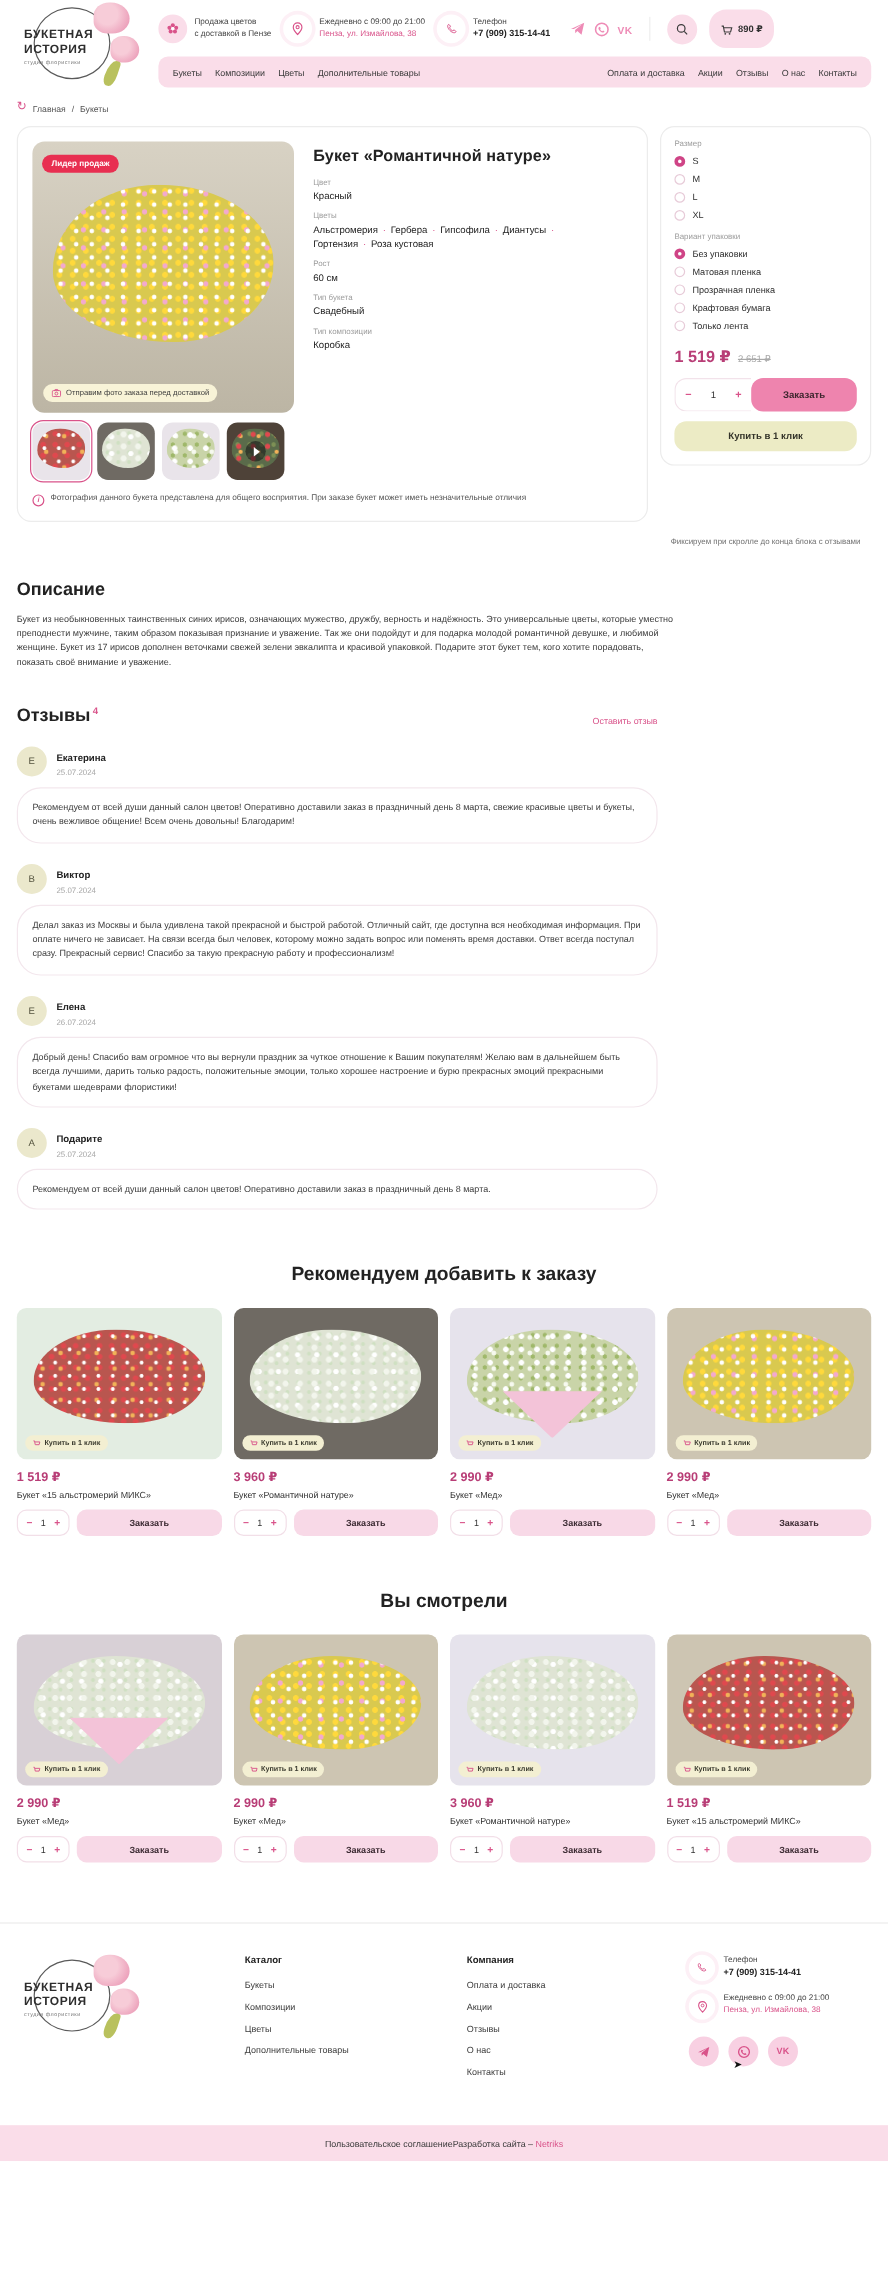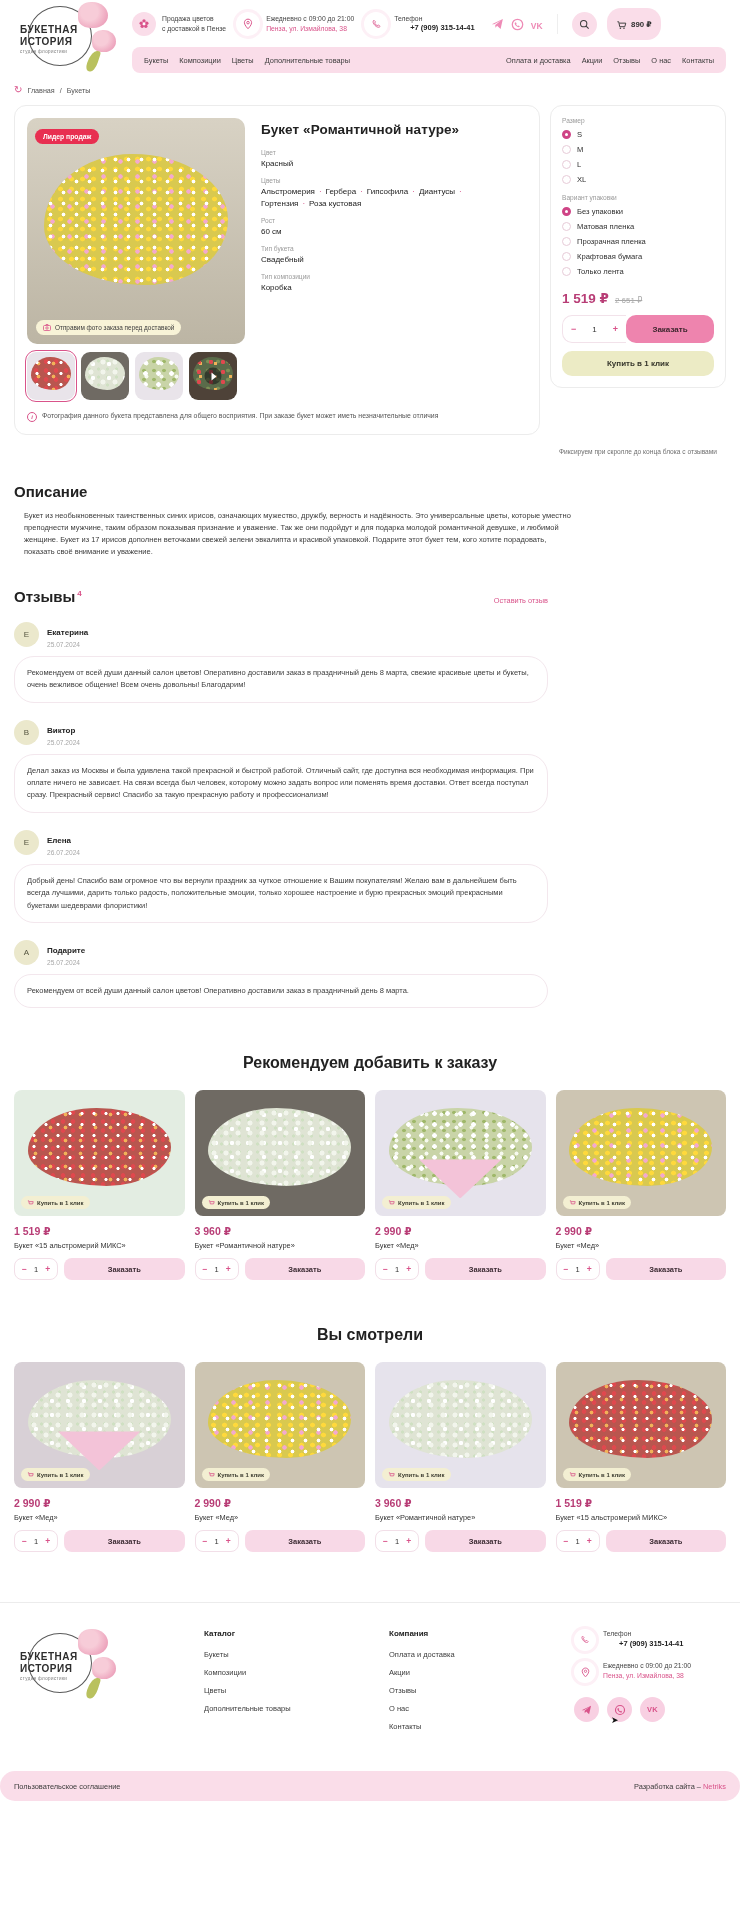--- a/index.html
+++ b/index.html
@@ -17,21 +17,21 @@
   .logo-leaf { position:absolute; right:28px; top:48px; width:10px; height:22px; background:#b9c15e; border-radius:80% 20% 60% 40%; transform:rotate(18deg); }
   .logo-text { position:absolute; left:6px; top:22px; }
   .logo-text b { display:block; font-size:10px; letter-spacing:.5px; color:#2d2d2d; line-height:1.15; }
   .logo-sub { font-size:4.5px; letter-spacing:.4px; color:#777; margin-top:2px; display:block; }
   .header-top { display:flex; align-items:center; gap:10px; margin-left:118px; }
   .hinfo { display:flex; align-items:center; gap:6px; }
   .hicon { width:24px; height:24px; border-radius:50%; display:flex; align-items:center; justify-content:center; flex:0 0 24px; }
   .hicon.solid { background:#fadde9; }
   .hicon.ring { background:#fff; box-shadow:0 0 0 3px #fdf0f6; }
   .htxt { font-size:6.8px; line-height:1.45; color:#444; }
-  .htxt b { font-size:7.5px; color:#222;margin-left:16px; }
+  .htxt b { font-size:7.5px; color:#222; }
   .socials { display:flex; align-items:center; gap:7px; margin-left:6px; }
   .soc-glyph { color:#ee8bb6; display:flex; align-items:center; }
   .vk-txt { font-weight:800; font-size:8.5px; color:#ee8bb6; letter-spacing:.3px; }
   .hdr-divider { width:1px; height:20px; background:#eee; margin:0 4px; }
   .search-btn { width:25px; height:25px; border-radius:50%; background:#fadde9; display:flex; align-items:center; justify-content:center; }
   .cart-btn { height:25px; border-radius:14px; background:#fadde9; display:flex; align-items:center; gap:4px; padding:16px 9px; font-size:7.8px; font-weight:700; color:#2f2f2f; }
   .nav { margin-left:118px; margin-top:7px; background:#fadde9; border-radius:8px; height:26px; display:flex; align-items:center; padding:0 12px; gap:11px; }
   .nav a { font-size:7.4px; color:#3a3a3a; white-space:nowrap; }
   .nav .spacer { flex:1; }
 
@@ -85,21 +85,21 @@
   .stepper { display:flex; align-items:center; justify-content:space-between; width:64px; padding:0 8px; border:1px solid #f2e2ea; border-radius:10px 0 0 10px; border-right:none; height:28px; background:#fff; }
   .stepper .sgn { color:#d9538a; font-size:9px; font-weight:700; }
   .stepper .val { font-size:8px; color:#333; }
   .order-btn { flex:1; background:#ee84ae; border-radius:10px; height:28px; display:flex; align-items:center; justify-content:center; font-size:8px; font-weight:700; color:#3d262e; }
   .one-click-btn { margin-top:8px; background:#ecebc5; border-radius:10px; height:25px; display:flex; align-items:center; justify-content:center; font-size:8px; font-weight:700; color:#34342a; }
   .sticky-note { width:176px; margin:12px 14px 0 auto; text-align:center; font-size:6.6px; color:#6f6f6f; line-height:1.5; }
 
   
   .section-desc { margin:26px 14px 0; }
   .h2 { font-size:15px; font-weight:800; color:#222; }
-  .desc-text { margin-top:10px; max-width:552px; font-size:7.5px; line-height:1.6; color:#3c3c3c;margin-left:10px; }
+  .desc-text { margin-top:10px; max-width:552px; font-size:7.5px; line-height:1.6; color:#3c3c3c; }
 
   
   .section-reviews { margin:30px 14px 0; max-width:534px; }
   .rev-head { display:flex; align-items:flex-end; justify-content:space-between; }
   .rev-title sup { color:#d9538a; font-size:8px; font-weight:700; margin-left:2px; }
   .leave-link { font-size:7.4px; color:#d9538a; margin-top:4px; }
   .review { margin-top:16px; }
   .r-head { display:flex; align-items:center; gap:8px; }
   .avatar { width:25px; height:25px; border-radius:50%; background:#ebe8cc; display:flex; align-items:center; justify-content:center; font-size:8px; color:#55543f; }
   .r-name { font-size:8px; font-weight:700; color:#222; }
@@ -127,21 +127,21 @@
   .f-col { width:185px; flex:0 0 185px; }
   .f-head { font-size:8px; font-weight:800; color:#222; margin-bottom:12px; }
   .f-links { display:flex; flex-direction:column; gap:9px; font-size:7.5px; color:#3c3c3c; }
   .f-contacts { flex:1; }
   .f-row { display:flex; gap:7px; align-items:flex-start; margin-bottom:10px; }
   .f-ic { width:22px; height:22px; border-radius:50%; background:#fff; box-shadow:0 0 0 3px #fdf0f6; display:flex; align-items:center; justify-content:center; flex:0 0 22px; }
   .f-socials { display:flex; gap:8px; margin-top:14px; position:relative; }
   .f-soc { width:25px; height:25px; border-radius:50%; background:#f8d0e2; display:flex; align-items:center; justify-content:center; color:#d9538a; }
   .f-soc .vk-txt { color:#d9538a; font-size:7.5px; }
   .cursor { position:absolute; left:37px; top:18px; font-size:9px; color:#111; text-shadow:0 0 1px #fff; }
-  .bottom-bar { margin-top:10px; background:#fadde9; height:30px; display:flex; align-items:center; justify-content:space-between; padding:0 14px; font-size:7.4px; color:#3a3a3a;border-radius:15px; }
+  .bottom-bar { margin-top:10px; background:#fadde9; height:30px; display:flex; align-items:center; justify-content:center; padding:0 14px; font-size:7.4px; color:#3a3a3a; }
   svg { display:block; }
 </style>
 </head>
 <body>
 
 <div class="header">
   <div class="logo" style="position:absolute; left:14px; top:2px;">
     <span class="logo-circle"></span>
     <span class="logo-f1"></span>
     <span class="logo-f2"></span>

